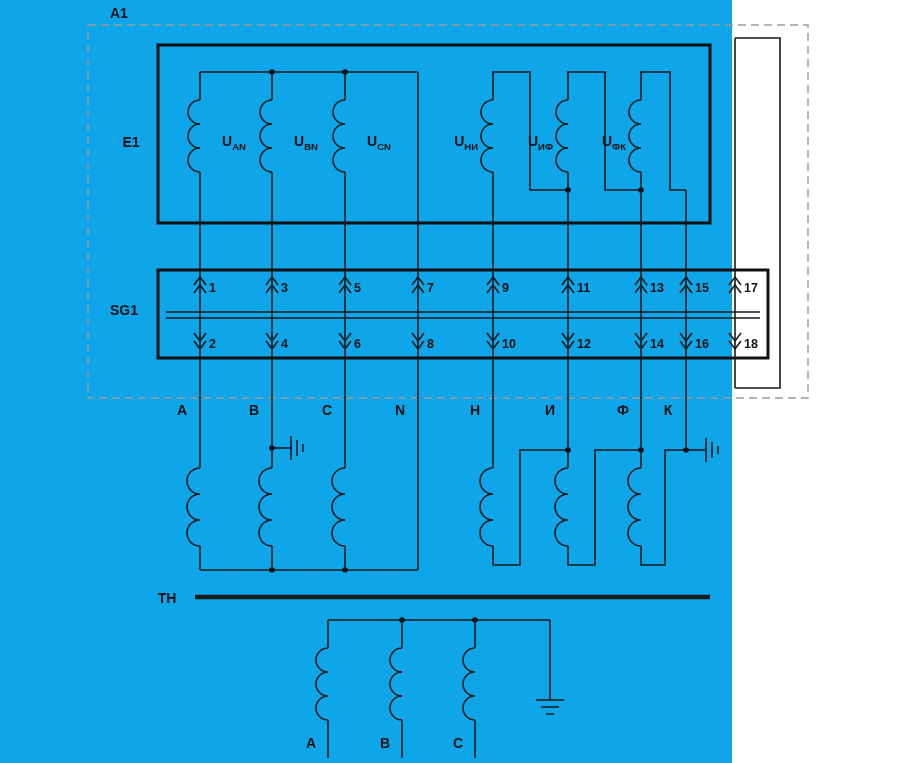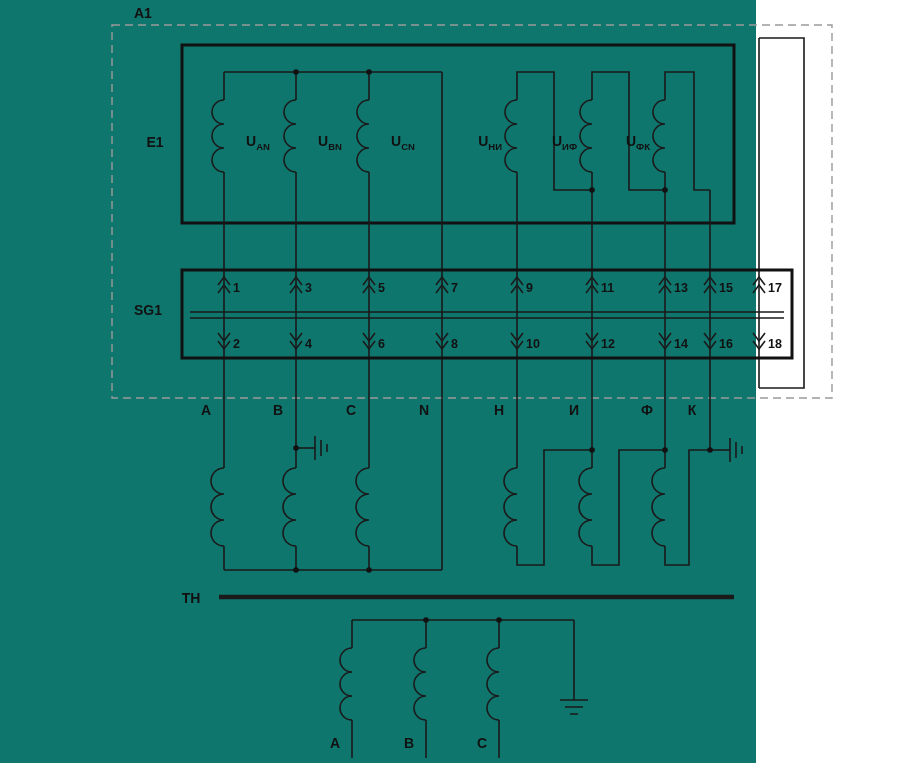--- a/index.html
+++ b/index.html
@@ -1,16 +1,16 @@
 <!DOCTYPE html>
 <html><head>
 <meta charset="utf-8">
 <style>
   html,body{margin:0;padding:0;background:#ffffff;}
-  .stage{width:732px;height:763px;position:relative;background:#0f766e;padding-left:24px;}
+  .stage{width:732px;height:763px;position:relative;background:#0ea5e9;}
   .w{stroke:#1a1a1a;stroke-width:1.6;fill:none;stroke-linecap:butt;stroke-linejoin:miter;}
   .wt{stroke:#1a1a1a;stroke-width:4.5;fill:none;}
   .box{stroke:#111111;stroke-width:3;fill:none;}
   .dash{stroke:#9a9a9a;stroke-width:1.4;fill:none;stroke-dasharray:8 5;}
   .t14{font-family:"Liberation Sans",sans-serif;font-size:14px;font-weight:bold;fill:#111;}
   .t12{font-family:"Liberation Sans",sans-serif;font-size:12.5px;font-weight:bold;fill:#111;}
   .sub{font-size:9.5px;}
   .dot{fill:#111;stroke:none;}
 </style>
 </head>

